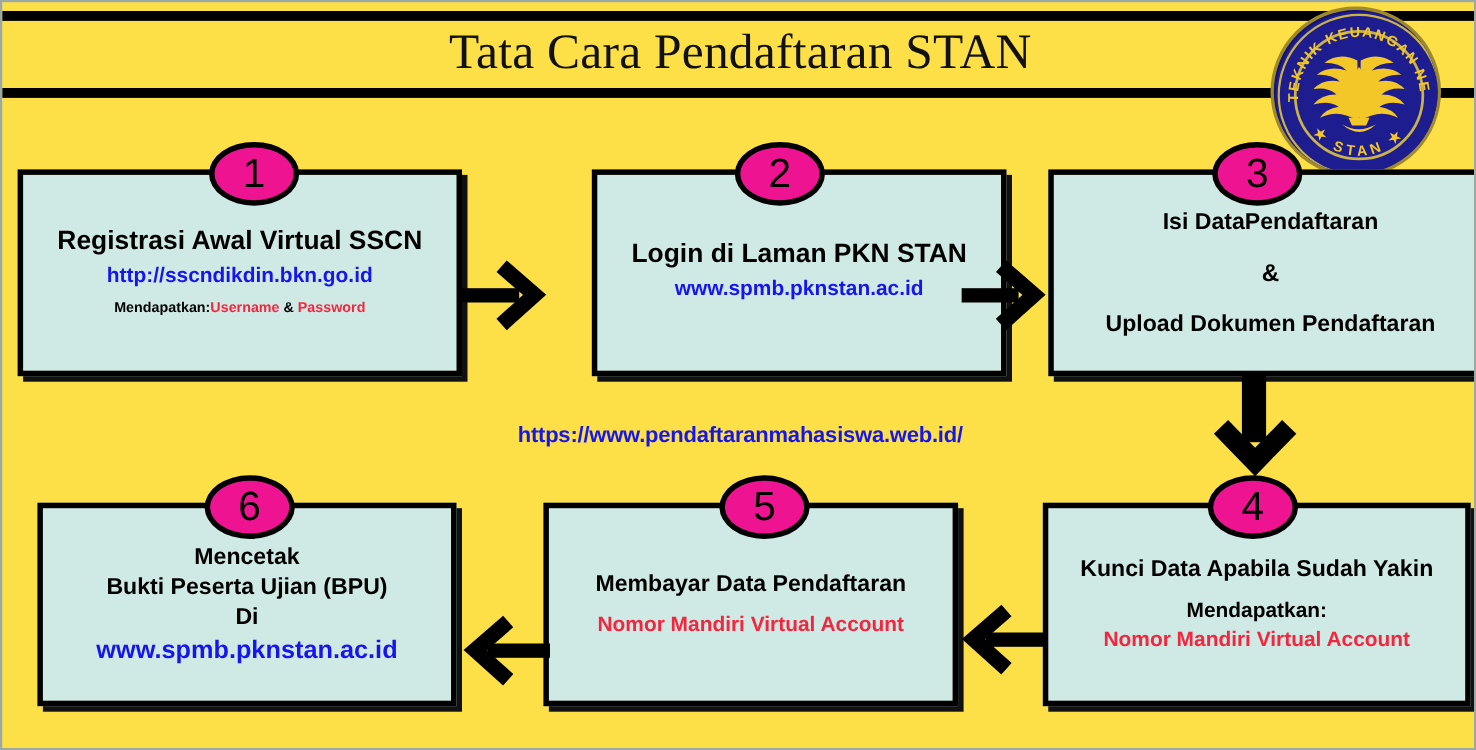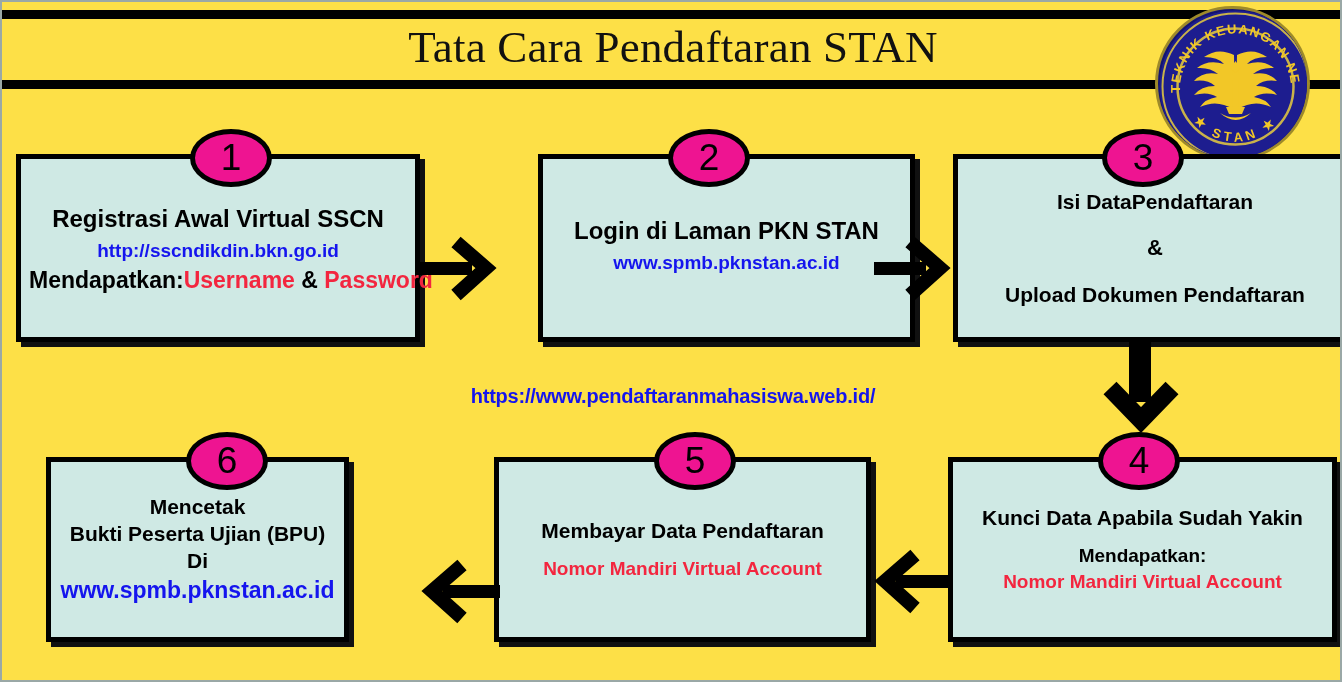--- a/index.html
+++ b/index.html
@@ -70,32 +70,32 @@
     display:block;
     width:100%;
     font-weight:bold;
     color:#000000;
     white-space:nowrap;
   }
   .l-title{font-size:24px;line-height:30px;}
   .l-title-sm{font-size:21px;line-height:27px;}
   .l-url{font-size:19px;line-height:34px;color:#1515ee;}
   .l-url-sm{font-size:23px;line-height:32px;color:#1515ee;}
-  .l-sub{font-size:23px;line-height:24px;}
+  .l-sub{font-size:13px;line-height:24px;}
   .l-sub2{font-size:19px;line-height:26px;}
   .red{color:#f3263f;}
   .amp{font-size:22px;line-height:26px;}
 
   
   #box-1{left:14px;  top:152px; width:404px; height:188px;}
   #box-2{left:495px; top:152px; width:377px; height:188px;margin-left:41px;}
   #box-3{left:951px; top:152px; width:404px; height:188px;gap:20px;}
   #box-4{left:946px; top:455px; width:389px; height:185px;align-items:flex-end;}
   #box-5{left:492px; top:455px; width:377px; height:185px;}
-  #box-6{left:44px;  top:455px; width:303px; height:185px;}
+  #box-6{left:32px;  top:455px; width:381px; height:185px;}
 
   
   .badge{
     position:absolute;
     width:82px; height:58px;
     border-radius:50%;
     background:#ee1491;
     border:5px solid #000000;
     color:#000000;
     font-size:37px;

